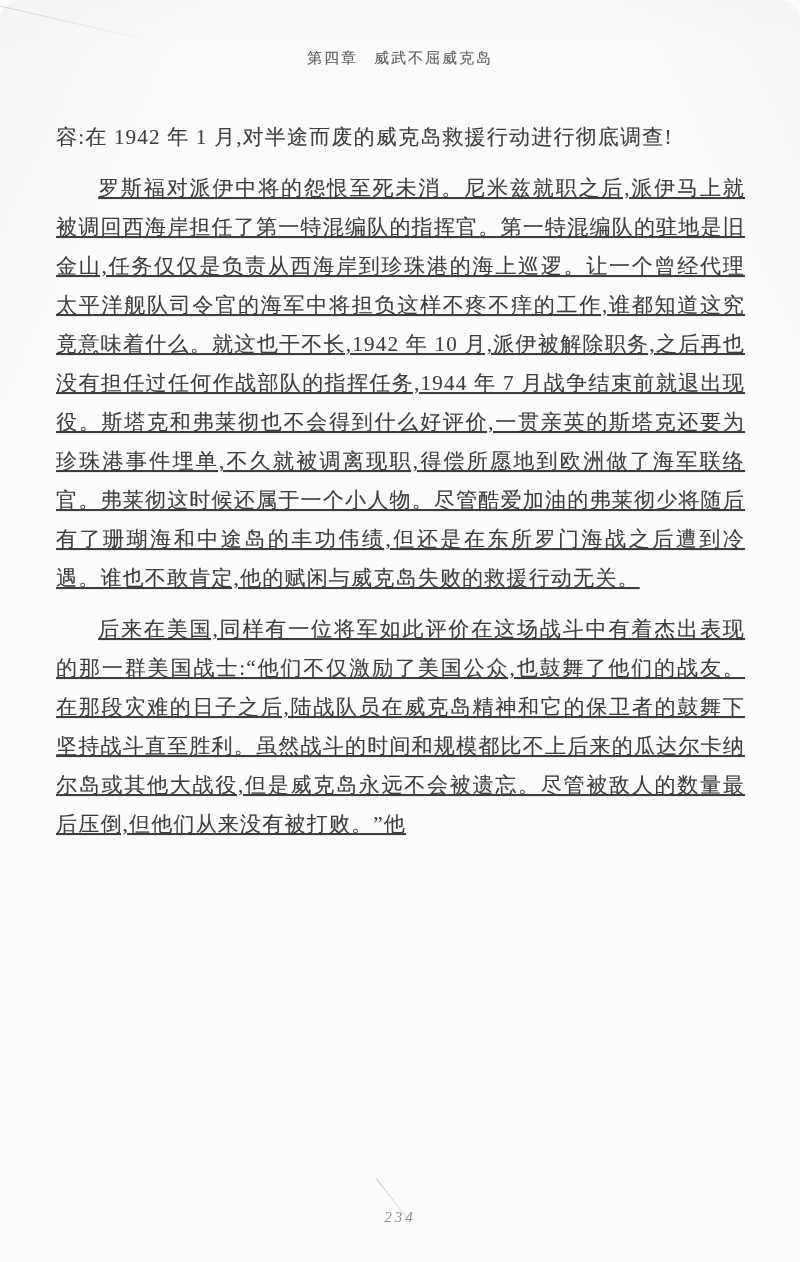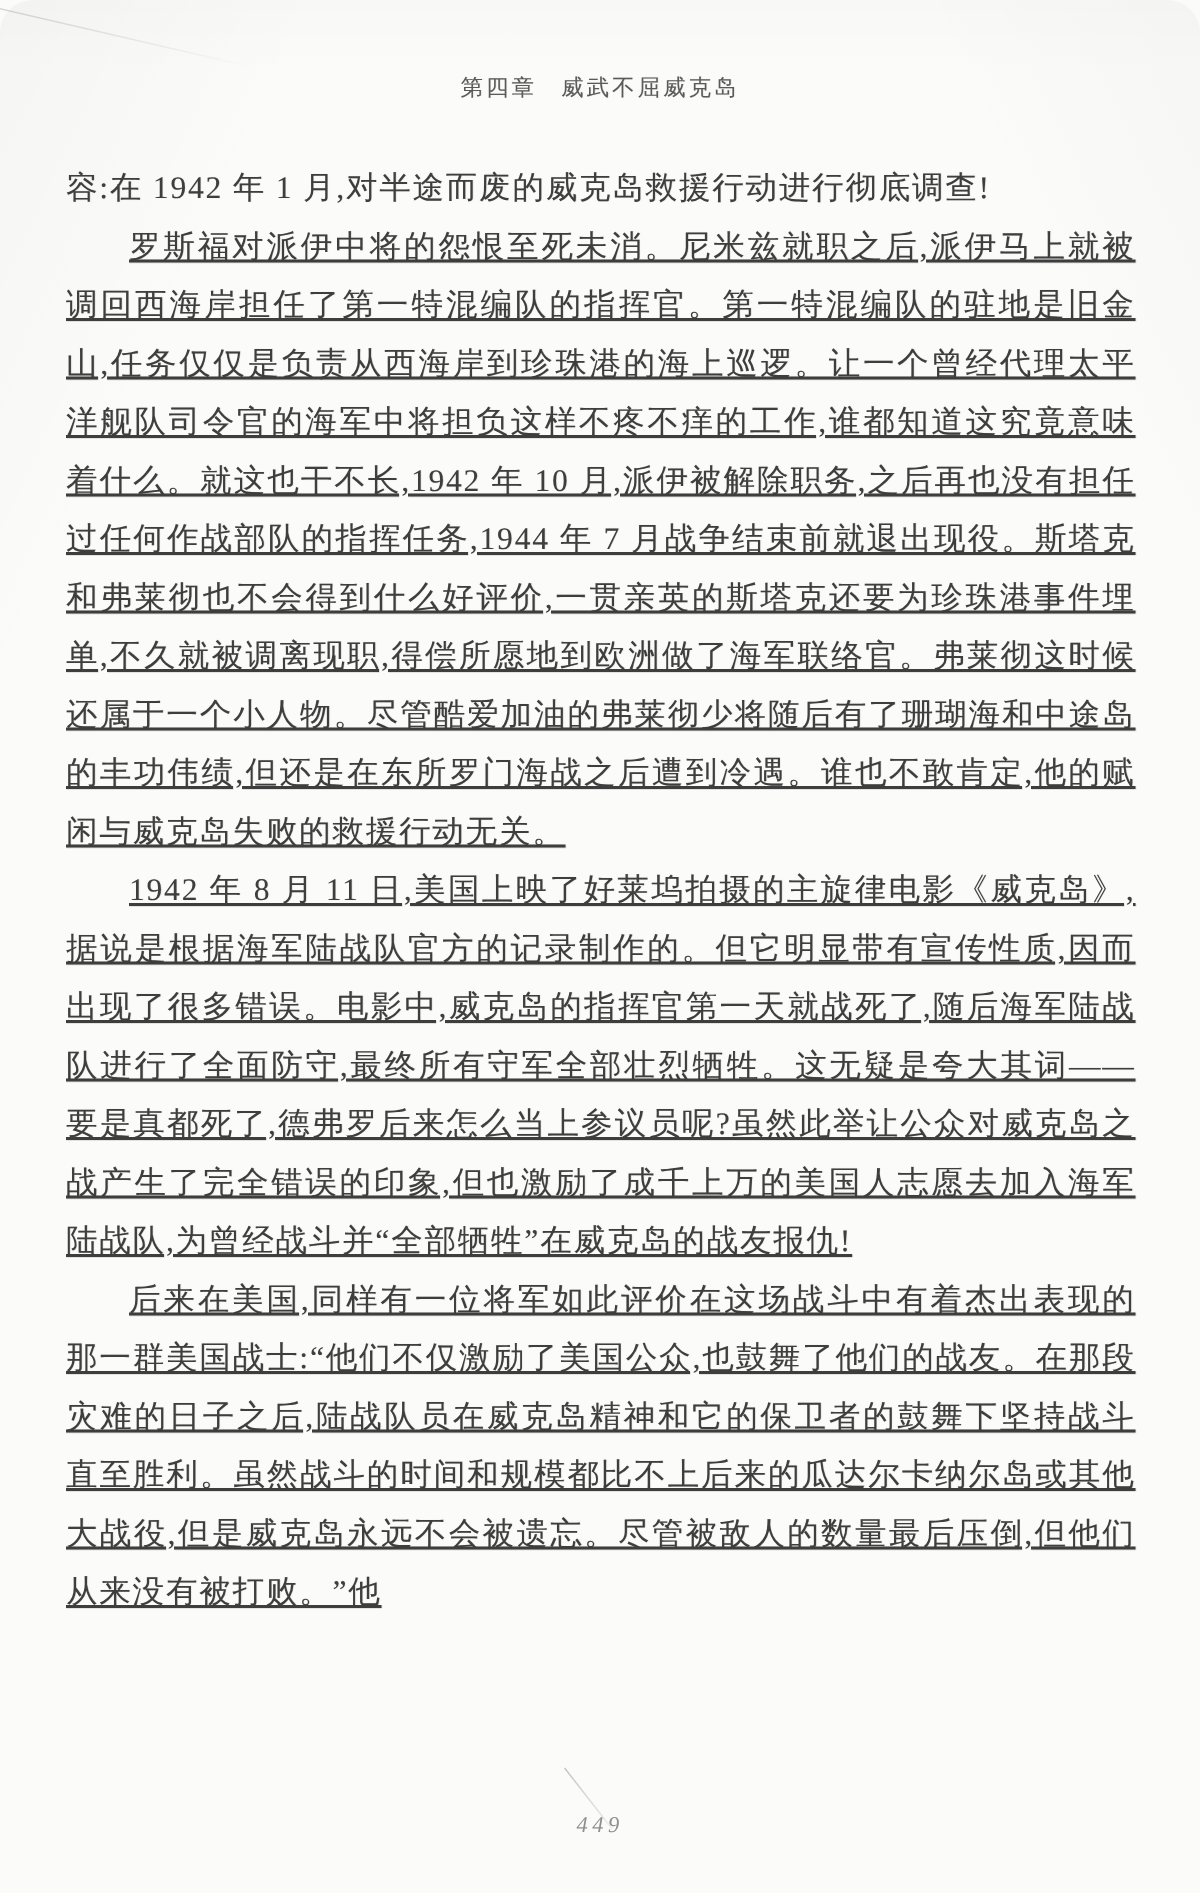--- a/index.html
+++ b/index.html
@@ -36,21 +36,21 @@
   .hdr-gap{display:inline-block;width:16px;}
   .content{
     position:absolute;top:106px;left:44px;width:713px;
     font-size:21px;
     line-height:39px;
     color:var(--ink);
     text-align:justify;
     letter-spacing:1.2px;
     text-shadow:0.3px 0.3px 0.5px rgba(70,70,70,0.3);
   }
-  .para{margin:0;padding:0;}
+  .para{margin:12px;padding:0;}
   .para.indent{text-indent:2em;text-decoration:underline;}
   .footer{
     position:absolute;left:0;bottom:36px;width:100%;
     text-align:center;
   }
   .pagenum{
     font-size:15px;
     font-style:italic;
     color:var(--pagenum-ink);
     letter-spacing:3px;
@@ -74,24 +74,23 @@
 
 <div class="page">
 
   <div class="running-header">
     <span>第四章</span><span class="hdr-gap"></span><span>威武不屈威克岛</span>
   </div>
 
   <div class="content" id="content">
       <p class="para">容:在 1942 年 1 月,对半途而废的威克岛救援行动进行彻底调查!</p>
       <p class="para indent">罗斯福对派伊中将的怨恨至死未消。尼米兹就职之后,派伊马上就被调回西海岸担任了第一特混编队的指挥官。第一特混编队的驻地是旧金山,任务仅仅是负责从西海岸到珍珠港的海上巡逻。让一个曾经代理太平洋舰队司令官的海军中将担负这样不疼不痒的工作,谁都知道这究竟意味着什么。就这也干不长,1942 年 10 月,派伊被解除职务,之后再也没有担任过任何作战部队的指挥任务,1944 年 7 月战争结束前就退出现役。斯塔克和弗莱彻也不会得到什么好评价,一贯亲英的斯塔克还要为珍珠港事件埋单,不久就被调离现职,得偿所愿地到欧洲做了海军联络官。弗莱彻这时候还属于一个小人物。尽管酷爱加油的弗莱彻少将随后有了珊瑚海和中途岛的丰功伟绩,但还是在东所罗门海战之后遭到冷遇。谁也不敢肯定,他的赋闲与威克岛失败的救援行动无关。</p>
-      <p class="para indent">1942 年 8 月 11 日,美国上映了好莱坞拍摄的主旋律电影《威克岛》,据说是根据海军陆战队官方的记录制作的。但它明显带有宣传性质,因而出现了很多错误。电影中,威克岛的指挥官第一天就战死了,随后海军陆战队进行了全面防守,最终所有守军全部壮烈牺牲。这无疑是夸大其词——要是真都死了,德弗罗后来怎么当上参议员呢?虽然此举让公众对威克岛之战产生了完全错误的印象,但也激励了成千上万的美国人志愿去加入海军陆战队,为曾经战斗并“全部牺牲”在威克岛的战友报仇!</p>
       <p class="para indent">后来在美国,同样有一位将军如此评价在这场战斗中有着杰出表现的那一群美国战士:“他们不仅激励了美国公众,也鼓舞了他们的战友。在那段灾难的日子之后,陆战队员在威克岛精神和它的保卫者的鼓舞下坚持战斗直至胜利。虽然战斗的时间和规模都比不上后来的瓜达尔卡纳尔岛或其他大战役,但是威克岛永远不会被遗忘。尽管被敌人的数量最后压倒,但他们从来没有被打败。”他</p>
     </div>
 
   <div class="crease crease-topleft"></div>
   <div class="crease crease-footer"></div>
 
   <div class="footer">
-    <span class="pagenum">449</span>
+    <span class="pagenum">234</span>
   </div>
 
 </div>
 
 </body></html>

